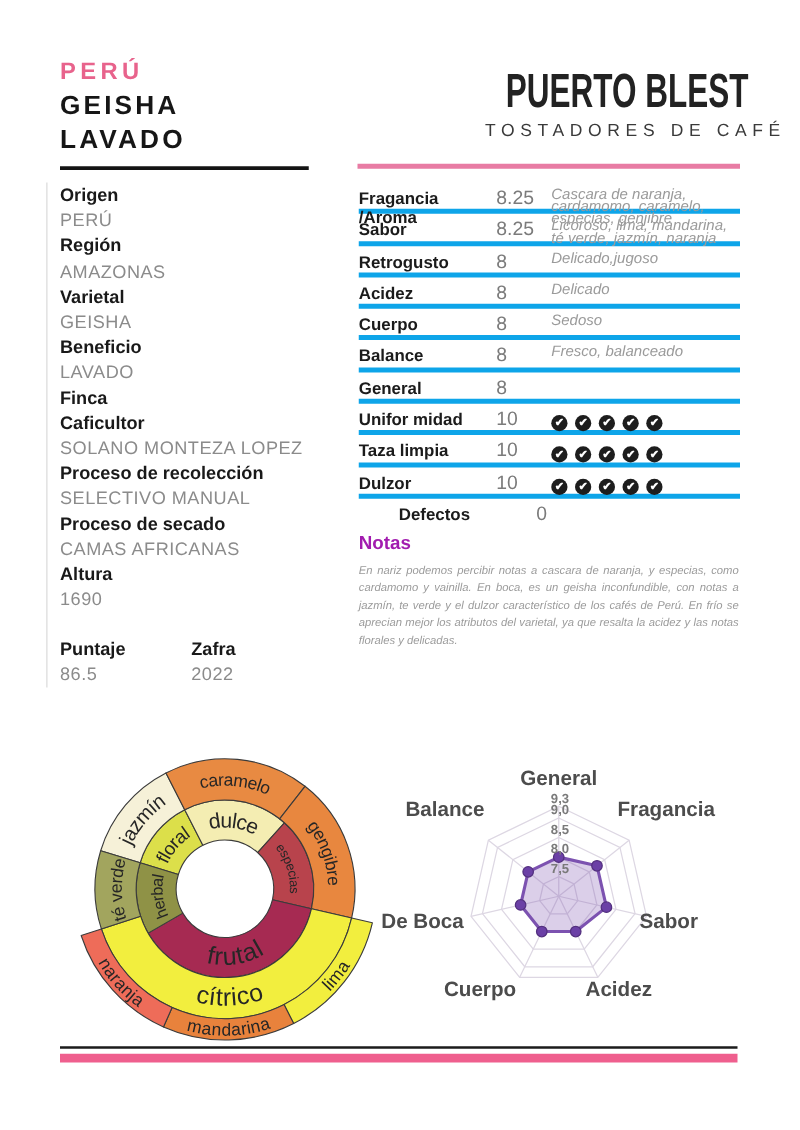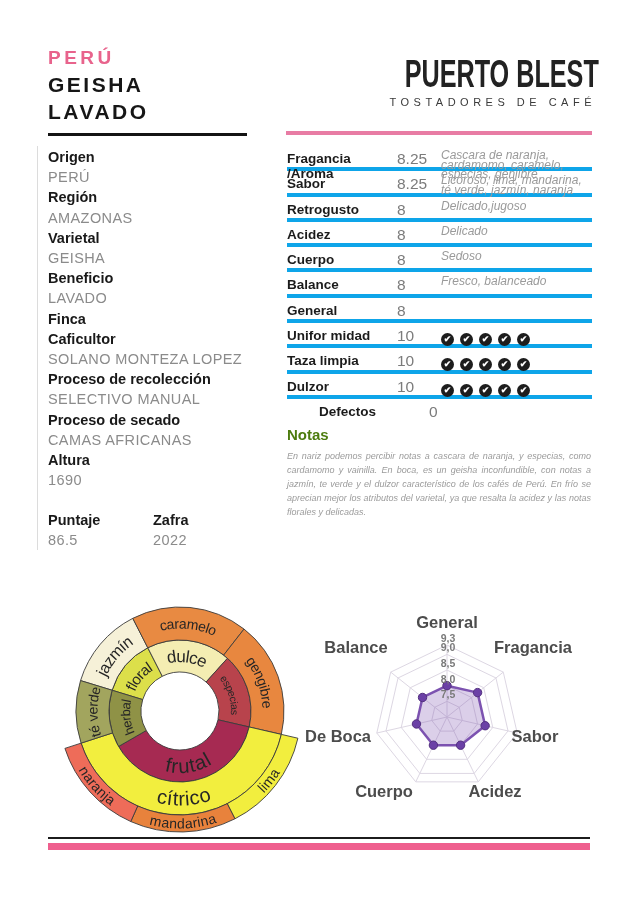--- a/index.html
+++ b/index.html
@@ -8,42 +8,42 @@
   
   .country{position:absolute;left:48px;top:47px;font-size:19px;font-weight:700;
            letter-spacing:3.5px;color:#e8638c;}
   .title-line{position:absolute;left:48px;font-size:21px;font-weight:700;
               letter-spacing:2.5px;color:#161616;}
   .t1{top:73px;} .t2{top:100px;}
   .black-rule{position:absolute;left:48px;top:133px;width:199px;height:3px;background:#141414;}
   .brand{position:absolute;left:388px;top:52px;width:208px;text-align:right;}
   .brand-name{font-size:30px;font-weight:700;color:#222;letter-spacing:0px;
               transform:scale(0.84,1.28);transform-origin:center top;white-space:nowrap;}
-  .brand-sub{margin-top:10px;font-size:11px;letter-spacing:4.5px;color:#3a3a3a;white-space:nowrap;}
+  .brand-sub{margin-top:10px;font-size:14px;letter-spacing:4.5px;color:#3a3a3a;white-space:nowrap;}
   .pink-rule{position:absolute;left:286px;top:131px;width:306px;height:3.5px;background:#e87ca4;}
   
   .info-edge{position:absolute;left:37px;top:146px;width:1px;height:404px;background:#dcdcdc;}
   #info-list{position:absolute;left:48px;top:147px;width:210px;}
   .info-label{font-size:14.5px;font-weight:700;color:#191919;line-height:20.2px;}
   .info-value{font-size:14.5px;color:#8b8b8b;line-height:20.2px;letter-spacing:0.4px;}
   #info-bottom{position:absolute;left:48px;top:510px;width:210px;display:flex;}
   .info-col{width:112px;}
   
   #score-table{position:absolute;left:287px;top:146px;width:305px;}
   .score-row{display:flex;align-items:flex-start;border-bottom:4px solid #0ea5e9;
              height:25.3px;box-sizing:border-box;}
   .score-row:last-child{border-bottom:none;margin-left:32px;}
   .score-label{flex:0 0 110px;font-size:13.5px;font-weight:700;color:#1b1b1b;padding-top:5px;}
   .score-value{flex:0 0 44px;font-size:15.5px;color:#7b7b7b;padding-top:4px;}
   .score-note{flex:1;font-size:12px;font-style:italic;color:#9a9a9a;line-height:9.5px;padding-top:5px;}
   .score-checks{flex:1;padding-top:5px;white-space:nowrap;}
   .chk{display:inline-block;width:13px;height:13px;border-radius:50%;background:#1d1d1d;
        color:#fff;font-size:9px;line-height:13px;text-align:center;margin-right:6px;font-weight:700;}
   
-  .notas-heading{position:absolute;left:287px;top:426px;font-size:15px;font-weight:700;color:#4d7c0f;}
+  .notas-heading{position:absolute;left:287px;top:426px;font-size:15px;font-weight:700;color:#a21caf;}
   .notas-text{position:absolute;left:287px;top:450px;width:304px;font-size:9px;font-style:italic;
               color:#9b9b9b;line-height:1.55;text-align:justify;}
   
   #wheel{position:absolute;left:57px;top:588px;}
   #radar{position:absolute;left:305px;top:598px;}
   
   .foot-black{position:absolute;left:48px;top:837px;width:542px;height:2px;background:#1c1c1c;}
   .foot-pink{position:absolute;left:48px;top:843px;width:542px;height:7px;background:#ef5f8e;}
 </style>
 </head>

